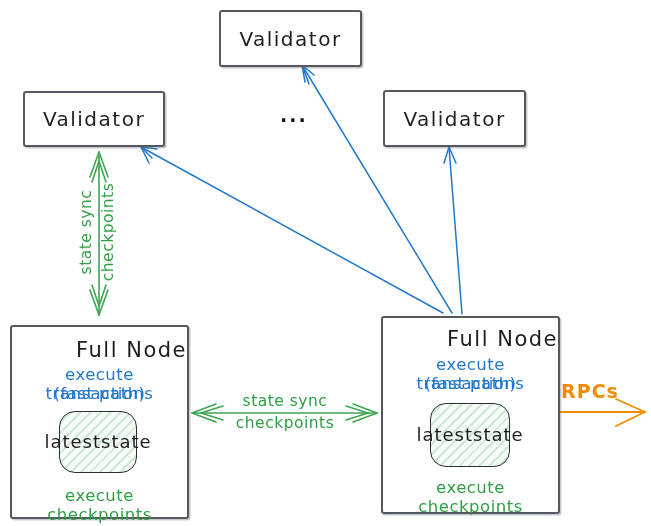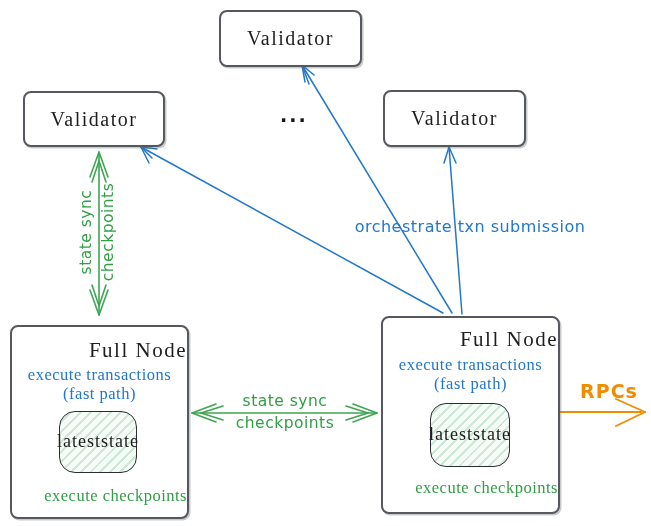--- a/index.html
+++ b/index.html
@@ -7,27 +7,27 @@
     --border:#55585c; --text:#1e1e1e;
   }
   html,body{margin:0;padding:0;background:#ffffff;}
   body{font-family:"DejaVu Sans","Liberation Sans",sans-serif;color:var(--text);}
   #canvas{position:relative;width:651px;height:526px;background:#ffffff;overflow:hidden;}
   #arrows{position:absolute;left:0;top:0;width:651px;height:526px;z-index:1;}
   .blue-arrow{stroke:var(--blue);stroke-width:1.5;fill:none;stroke-linecap:round;}
   .green-arrow{stroke:var(--green);stroke-width:1.6;fill:none;stroke-linecap:round;opacity:.92;}
   .orange-arrow{stroke:var(--orange);stroke-width:1.9;fill:none;stroke-linecap:round;}
   .box{position:absolute;background:#ffffff;border:2px solid var(--border);
-       border-radius:8px;box-shadow:1.5px 1.5px 0 rgba(100,103,107,.35);z-index:2;font-family:Liberation Serif, serif;}
+       border-radius:3px;box-shadow:1.5px 1.5px 0 rgba(100,103,107,.35);z-index:2;}
   .validator{display:flex;align-items:center;justify-content:center;
        font-size:20px;letter-spacing:1.5px;}
   .fullnode{z-index:2;}
   .fn-title{position:absolute;width:100%;text-align:right;font-size:21px;letter-spacing:1.5px;}
   .fn-blue{position:absolute;width:100%;text-align:center;font-size:16.5px;color:var(--blue);letter-spacing:.5px;}
-  .fn-green{position:absolute;width:100%;text-align:right;font-size:16.5px;color:var(--green);letter-spacing:.5px;}
+  .fn-green{position:absolute;width:100%;text-align:center;font-size:16.5px;color:var(--green);letter-spacing:.5px;}
   .statebox{position:absolute;border:1.6px solid #2b2f33;border-radius:16px;
        background-color:#f6fcf7;
        background-image:repeating-linear-gradient(135deg, rgba(47,158,68,.20) 0 2px, transparent 2px 7px);
        display:flex;flex-direction:row;align-items:center;justify-content:center;
        font-size:18px;line-height:1.2;letter-spacing:1px;z-index:3;}
   .lbl{position:absolute;z-index:4;white-space:nowrap;}
   .lbl-green{color:var(--green);font-size:15.5px;letter-spacing:.5px;}
   .lbl-blue{color:var(--blue);font-size:16px;letter-spacing:.5px;}
   .lbl-orange{color:var(--orange);font-size:19px;font-weight:bold;letter-spacing:1px;}
   .rot{transform:translate(-50%,-50%) rotate(-90deg);transform-origin:center center;}
@@ -101,23 +101,22 @@
   </div>
 
   <div class="lbl ellipsis" style="left:280px;top:104px;">...</div>
 
   <div class="lbl lbl-green rot" style="left:86px;top:232px;">state sync</div>
   <div class="lbl lbl-green rot" style="left:108px;top:232px;">checkpoints</div>
 
   <div class="lbl lbl-green center" style="left:285px;top:392px;">state sync</div>
   <div class="lbl lbl-green center" style="left:285px;top:414px;">checkpoints</div>
 
-  <div class="lbl lbl-blue center" style="left:470px;top:217px;">orchestrate txn submission</div>
 
-  <div class="lbl lbl-orange center" style="left:609px;top:380px;text-align:right;">RPCs</div>
+  <div class="lbl lbl-orange center" style="left:590px;top:380px;text-align:right;">RPCs</div>
 
   <div class="box fullnode" style="left:10px;top:325px;width:175px;height:190px;">
     <div class="fn-title" style="top:11px;">Full Node</div>
     <div class="fn-blue" style="top:38px;">execute transactions</div>
     <div class="fn-blue" style="top:57px;">(fast path)</div>
     <div class="statebox" style="left:47px;top:84px;width:76px;height:60px;">
       <span>latest</span>
       <span>state</span>
     </div>
     <div class="fn-green" style="top:159px;">execute checkpoints</div>

